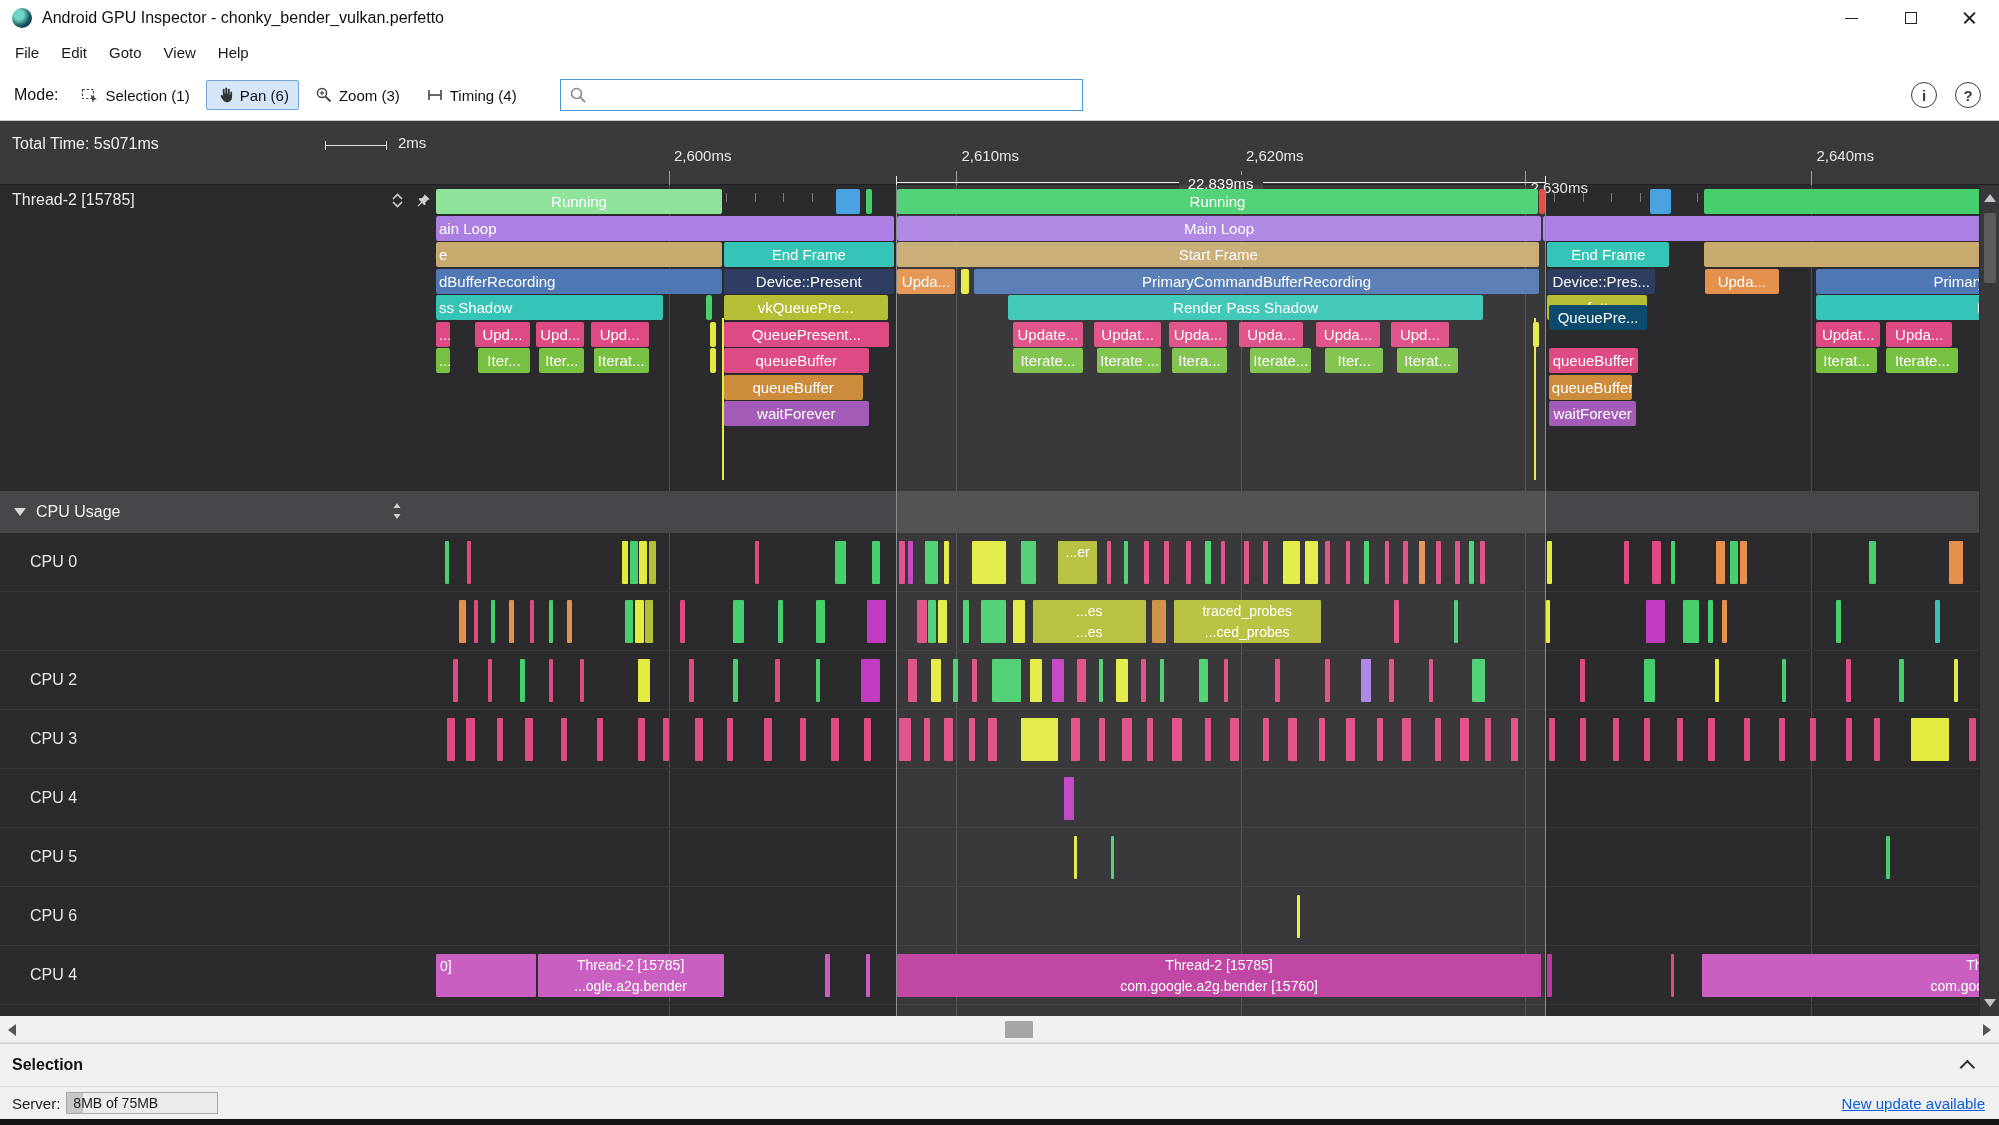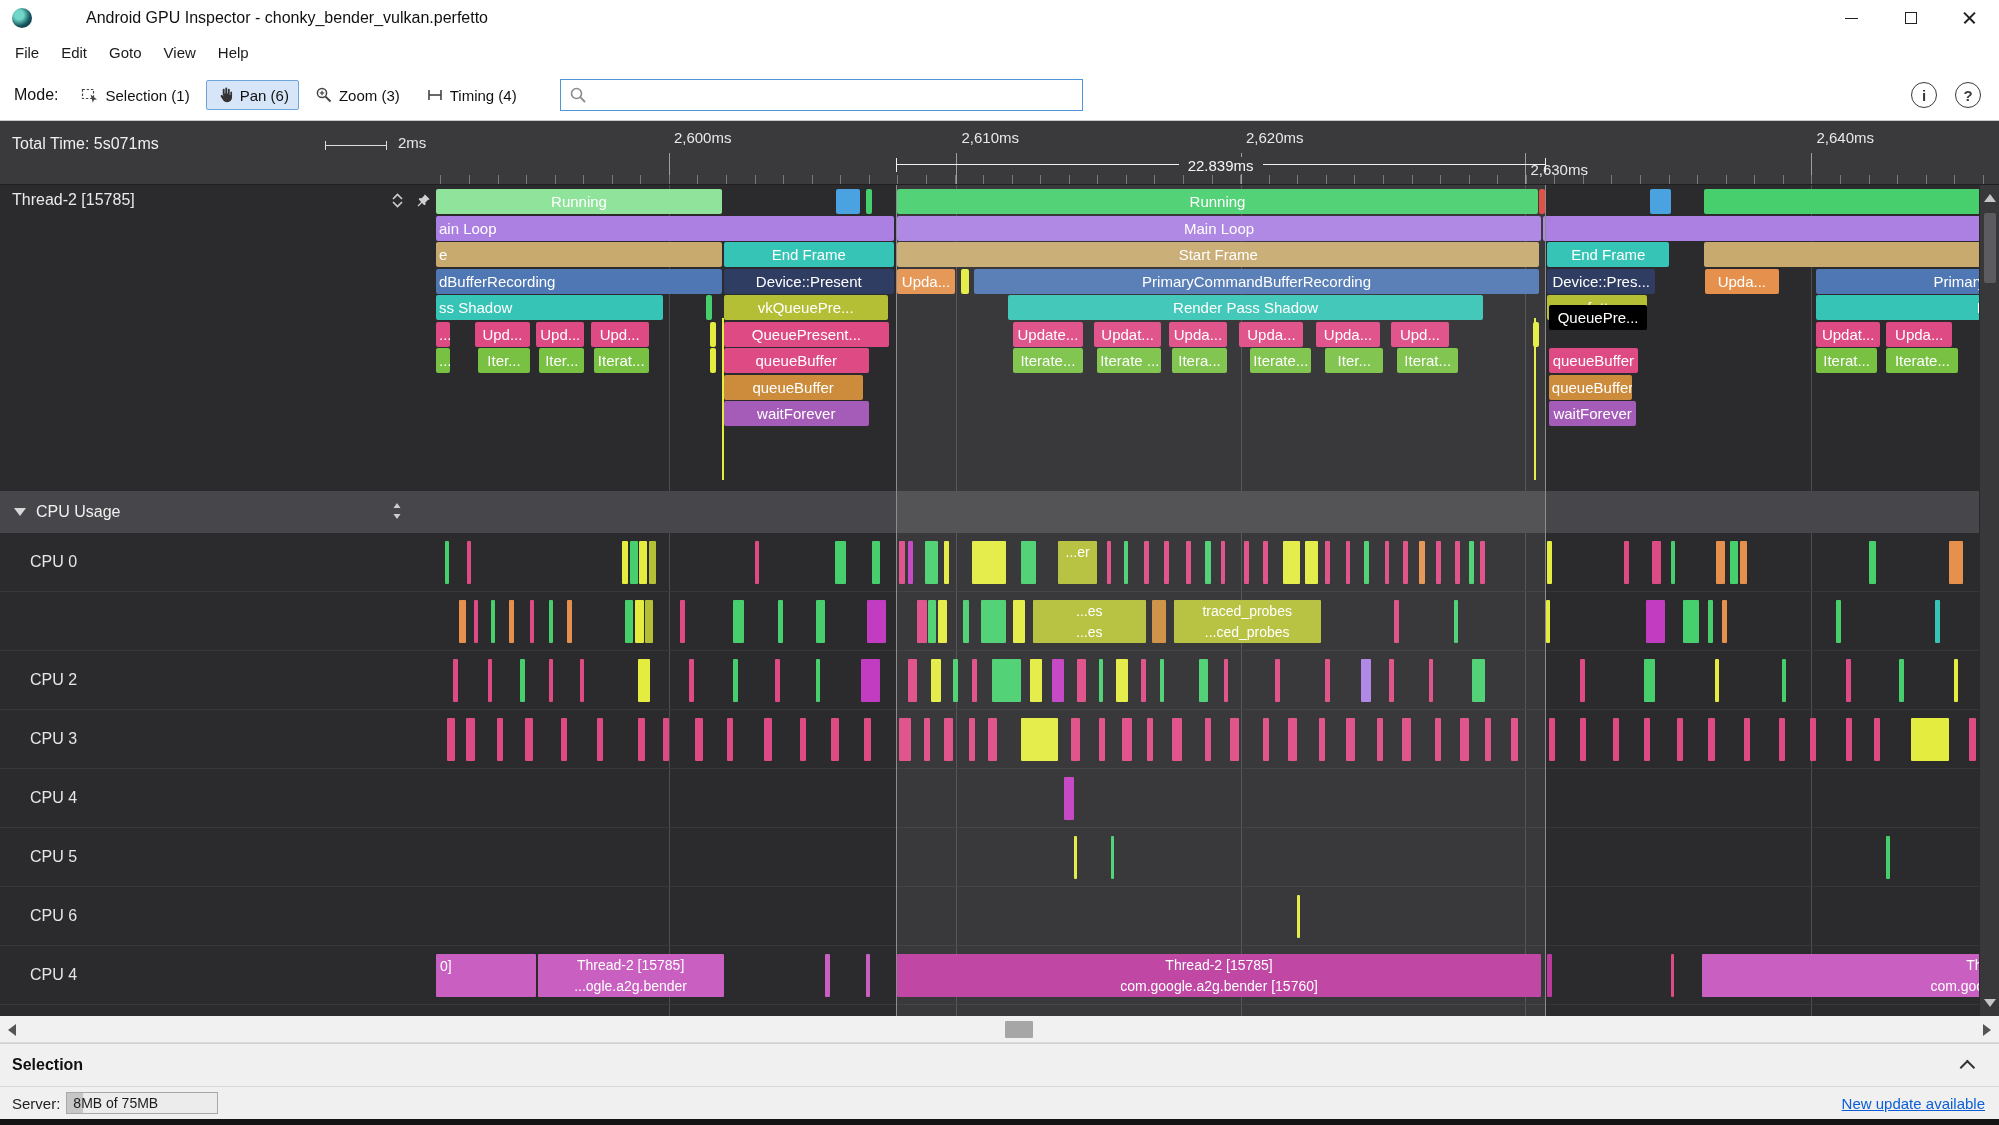--- a/index.html
+++ b/index.html
@@ -1,20 +1,20 @@
 <!DOCTYPE html>
 <html><head>
 <meta charset="utf-8">
 <style>
   * { margin:0; padding:0; box-sizing:border-box; }
   html,body { width:1999px; height:1125px; overflow:hidden; font-family:"Liberation Sans", sans-serif; background:#fff; }
   body { position:relative; }
 
   
-  .titlebar { position:absolute; top:0; left:0; right:0; height:36px; background:#fff; display:flex; align-items:center;gap:44px; }
+  .titlebar { position:absolute; top:0; left:0; right:0; height:36px; background:#fff; display:flex; align-items:center; }
   .app-icon { width:20px; height:20px; border-radius:50%; margin-left:12px;
               background:radial-gradient(circle at 35% 35%, #6fd6c8 0 25%, #15555e 60%, #0a2430 100%); }
   .win-title { margin-left:10px; font-size:16px; color:#111; }
   .win-btns { margin-left:auto; display:flex; height:100%; }
   .win-btn { width:59px; height:100%; display:flex; align-items:center; justify-content:center; position:relative; }
   .min-glyph { width:13px; border-top:1.5px solid #222; }
   .max-glyph { width:12px; height:12px; border:1.3px solid #222; }
   .x1,.x2 { position:absolute; width:15px; height:1.5px; background:#222; }
   .x1{ transform:rotate(45deg);} .x2{ transform:rotate(-45deg);}
 
@@ -33,21 +33,21 @@
   .circle-icon { width:26px; height:26px; border:1.6px solid #3a3a3a; border-radius:50%; display:flex; align-items:center; justify-content:center; font-size:15px; color:#3a3a3a; font-weight:bold; }
 
   
   .main { position:absolute; top:121px; left:0; right:0; height:895px; background:#2b2b2d; overflow:hidden; }
 
   .ruler { position:absolute; top:0; left:0; right:0; height:64px; background:#3a3a3d; border-bottom:1px solid #202022; }
   .total-time { position:absolute; left:12px; top:14px; font-size:16px; color:#f0f0f0; }
   .scale-bracket { position:absolute; left:325px; top:20px; width:62px; height:9px; border-left:1px solid #dcdcdc; border-right:1px solid #dcdcdc; }
   .scale-bracket::after { content:""; position:absolute; left:0; right:0; top:4px; border-top:1px solid #dcdcdc; }
   .scale-label { position:absolute; left:398px; top:13px; font-size:15px; color:#e8e8e8; }
-  .ruler-timeline { position:absolute; left:436px; top:0; right:0; height:100%; overflow:hidden; }
+  .ruler-timeline { position:absolute; left:436px; top:18px; right:0; height:100%; overflow:hidden; }
   .tick-label { position:absolute; top:8px; margin-left:5px; font-size:15px; color:#e8e8e8; white-space:nowrap; }
   .tick-major { position:absolute; top:32px; bottom:0; width:1px; background:#9d9da2; }
   .tick-minor { position:absolute; bottom:0; height:9px; width:1px; background:#77777c; }
   .range-marker { position:absolute; top:36px; height:16px; display:flex; align-items:center; justify-content:center; }
   .range-marker .rline { position:absolute; left:0; right:0; top:7px; border-top:1px solid #f0f0f0; }
   .range-marker .rbar { position:absolute; top:1px; bottom:1px; width:1px; background:#f0f0f0; }
   .range-marker .rbar.l { left:0; } .range-marker .rbar.r { right:0; }
   .range-label { position:relative; background:#3a3a3d; padding:0 9px; font-size:15px; color:#f5f5f5; }
 
   .grid-layer { position:absolute; left:436px; top:64px; right:0; bottom:0; }
@@ -322,21 +322,21 @@
         <div class="tspan" style="left: 9.9%; width: 3.7%; top: 136.5px; background: rgb(222, 74, 132);">Upd...</div>
         <div class="tspan" style="left: 17.5%; width: 0.3%; top: 136.5px; background: rgb(227, 236, 63);"></div>
         <div class="tspan" style="left: 18.4%; width: 10.6%; top: 136.5px; background: rgb(222, 74, 132);">QueuePresent...</div>
         <div class="tspan" style="left: 36.9%; width: 4.5%; top: 136.5px; background: rgb(222, 74, 132);">Update...</div>
         <div class="tspan" style="left: 42.1%; width: 4.3%; top: 136.5px; background: rgb(222, 74, 132);">Updat...</div>
         <div class="tspan" style="left: 46.9%; width: 3.7%; top: 136.5px; background: rgb(222, 74, 132);">Upda...</div>
         <div class="tspan" style="left: 51.4%; width: 4.1%; top: 136.5px; background: rgb(222, 74, 132);">Upda...</div>
         <div class="tspan" style="left: 56.3%; width: 4.1%; top: 136.5px; background: rgb(222, 74, 132);">Upda...</div>
         <div class="tspan" style="left: 61.1%; width: 3.7%; top: 136.5px; background: rgb(222, 74, 132);">Upd...</div>
         <div class="tspan" style="left: 70.2%; width: 0.25%; top: 136.5px; background: rgb(227, 236, 63);"></div>
-        <div class="tspan" style="left: 71.2%; width: 6.3%; top: 120px; background: #000000;">QueuePre...</div>
+        <div class="tspan" style="left: 71.2%; width: 6.3%; top: 120px; background: #0c4a6e;">QueuePre...</div>
         <div class="tspan" style="left: 88.3%; width: 4.1%; top: 136.5px; background: rgb(222, 74, 132);">Updat...</div>
         <div class="tspan" style="left: 92.8%; width: 4.2%; top: 136.5px; background: rgb(222, 74, 132);">Upda...</div>
         <div class="tspan" style="left: 0%; width: 0.9%; top: 163px; background: rgb(121, 193, 67);">...</div>
         <div class="tspan" style="left: 2.7%; width: 3.3%; top: 163px; background: rgb(121, 193, 67);">Iter...</div>
         <div class="tspan" style="left: 6.6%; width: 2.9%; top: 163px; background: rgb(121, 193, 67);">Iter...</div>
         <div class="tspan" style="left: 10.1%; width: 3.5%; top: 163px; background: rgb(121, 193, 67);">Iterat...</div>
         <div class="tspan" style="left: 17.5%; width: 0.3%; top: 163px; background: rgb(227, 236, 63);"></div>
         <div class="tspan" style="left: 18.4%; width: 9.3%; top: 163px; background: rgb(222, 74, 132);">queueBuffer</div>
         <div class="tspan" style="left: 36.9%; width: 4.5%; top: 163px; background: rgb(121, 193, 67);">Iterate...</div>
         <div class="tspan" style="left: 42.3%; width: 4.1%; top: 163px; background: rgb(121, 193, 67);">Iterate ...</div>

